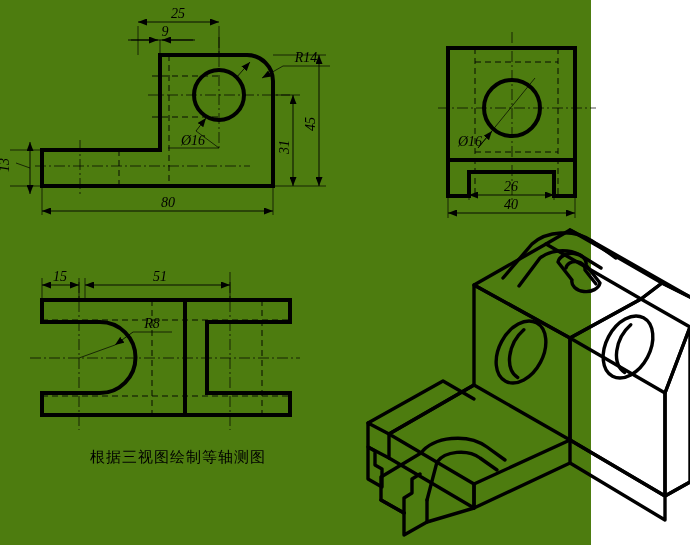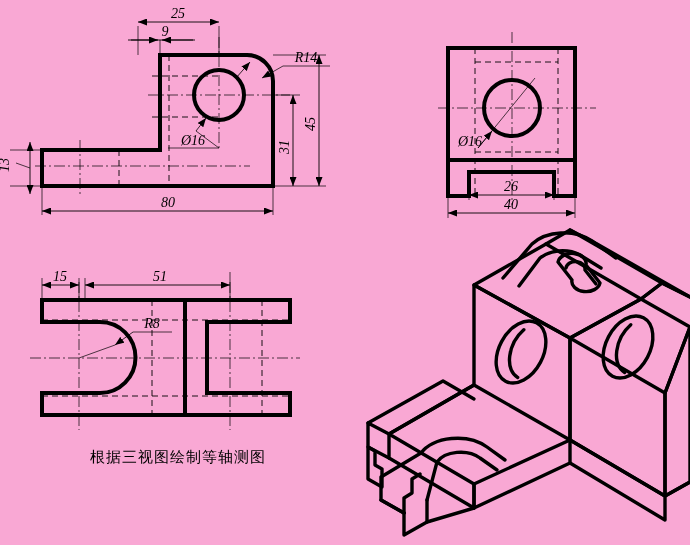--- a/index.html
+++ b/index.html
@@ -1,18 +1,18 @@
 <!DOCTYPE html>
 <html><head>
 <meta charset="utf-8">
 <style>
   html,body{margin:0;padding:0;background:#ffffff;}
   body{width:690px;height:545px;overflow:hidden;
        font-family:"Liberation Serif",serif;}
-  #sheet{position:relative;width:690px;height:545px;background:#f9a8d4;text-decoration:underline;}
+  #sheet{position:relative;width:591px;height:545px;background:#4d7c0f;text-decoration:underline;}
   svg{display:block;}
   .dimtxt{font-family:"Liberation Serif",serif;font-size:14px;font-style:italic;fill:#000;}
   .cjk{font-family:"DejaVu Sans",sans-serif;font-size:15px;fill:#000;letter-spacing:1px;}
 </style>
 </head>
 <body>
 
 <div id="sheet">
 
 <svg width="690" height="545" viewBox="0 0 690 545">

